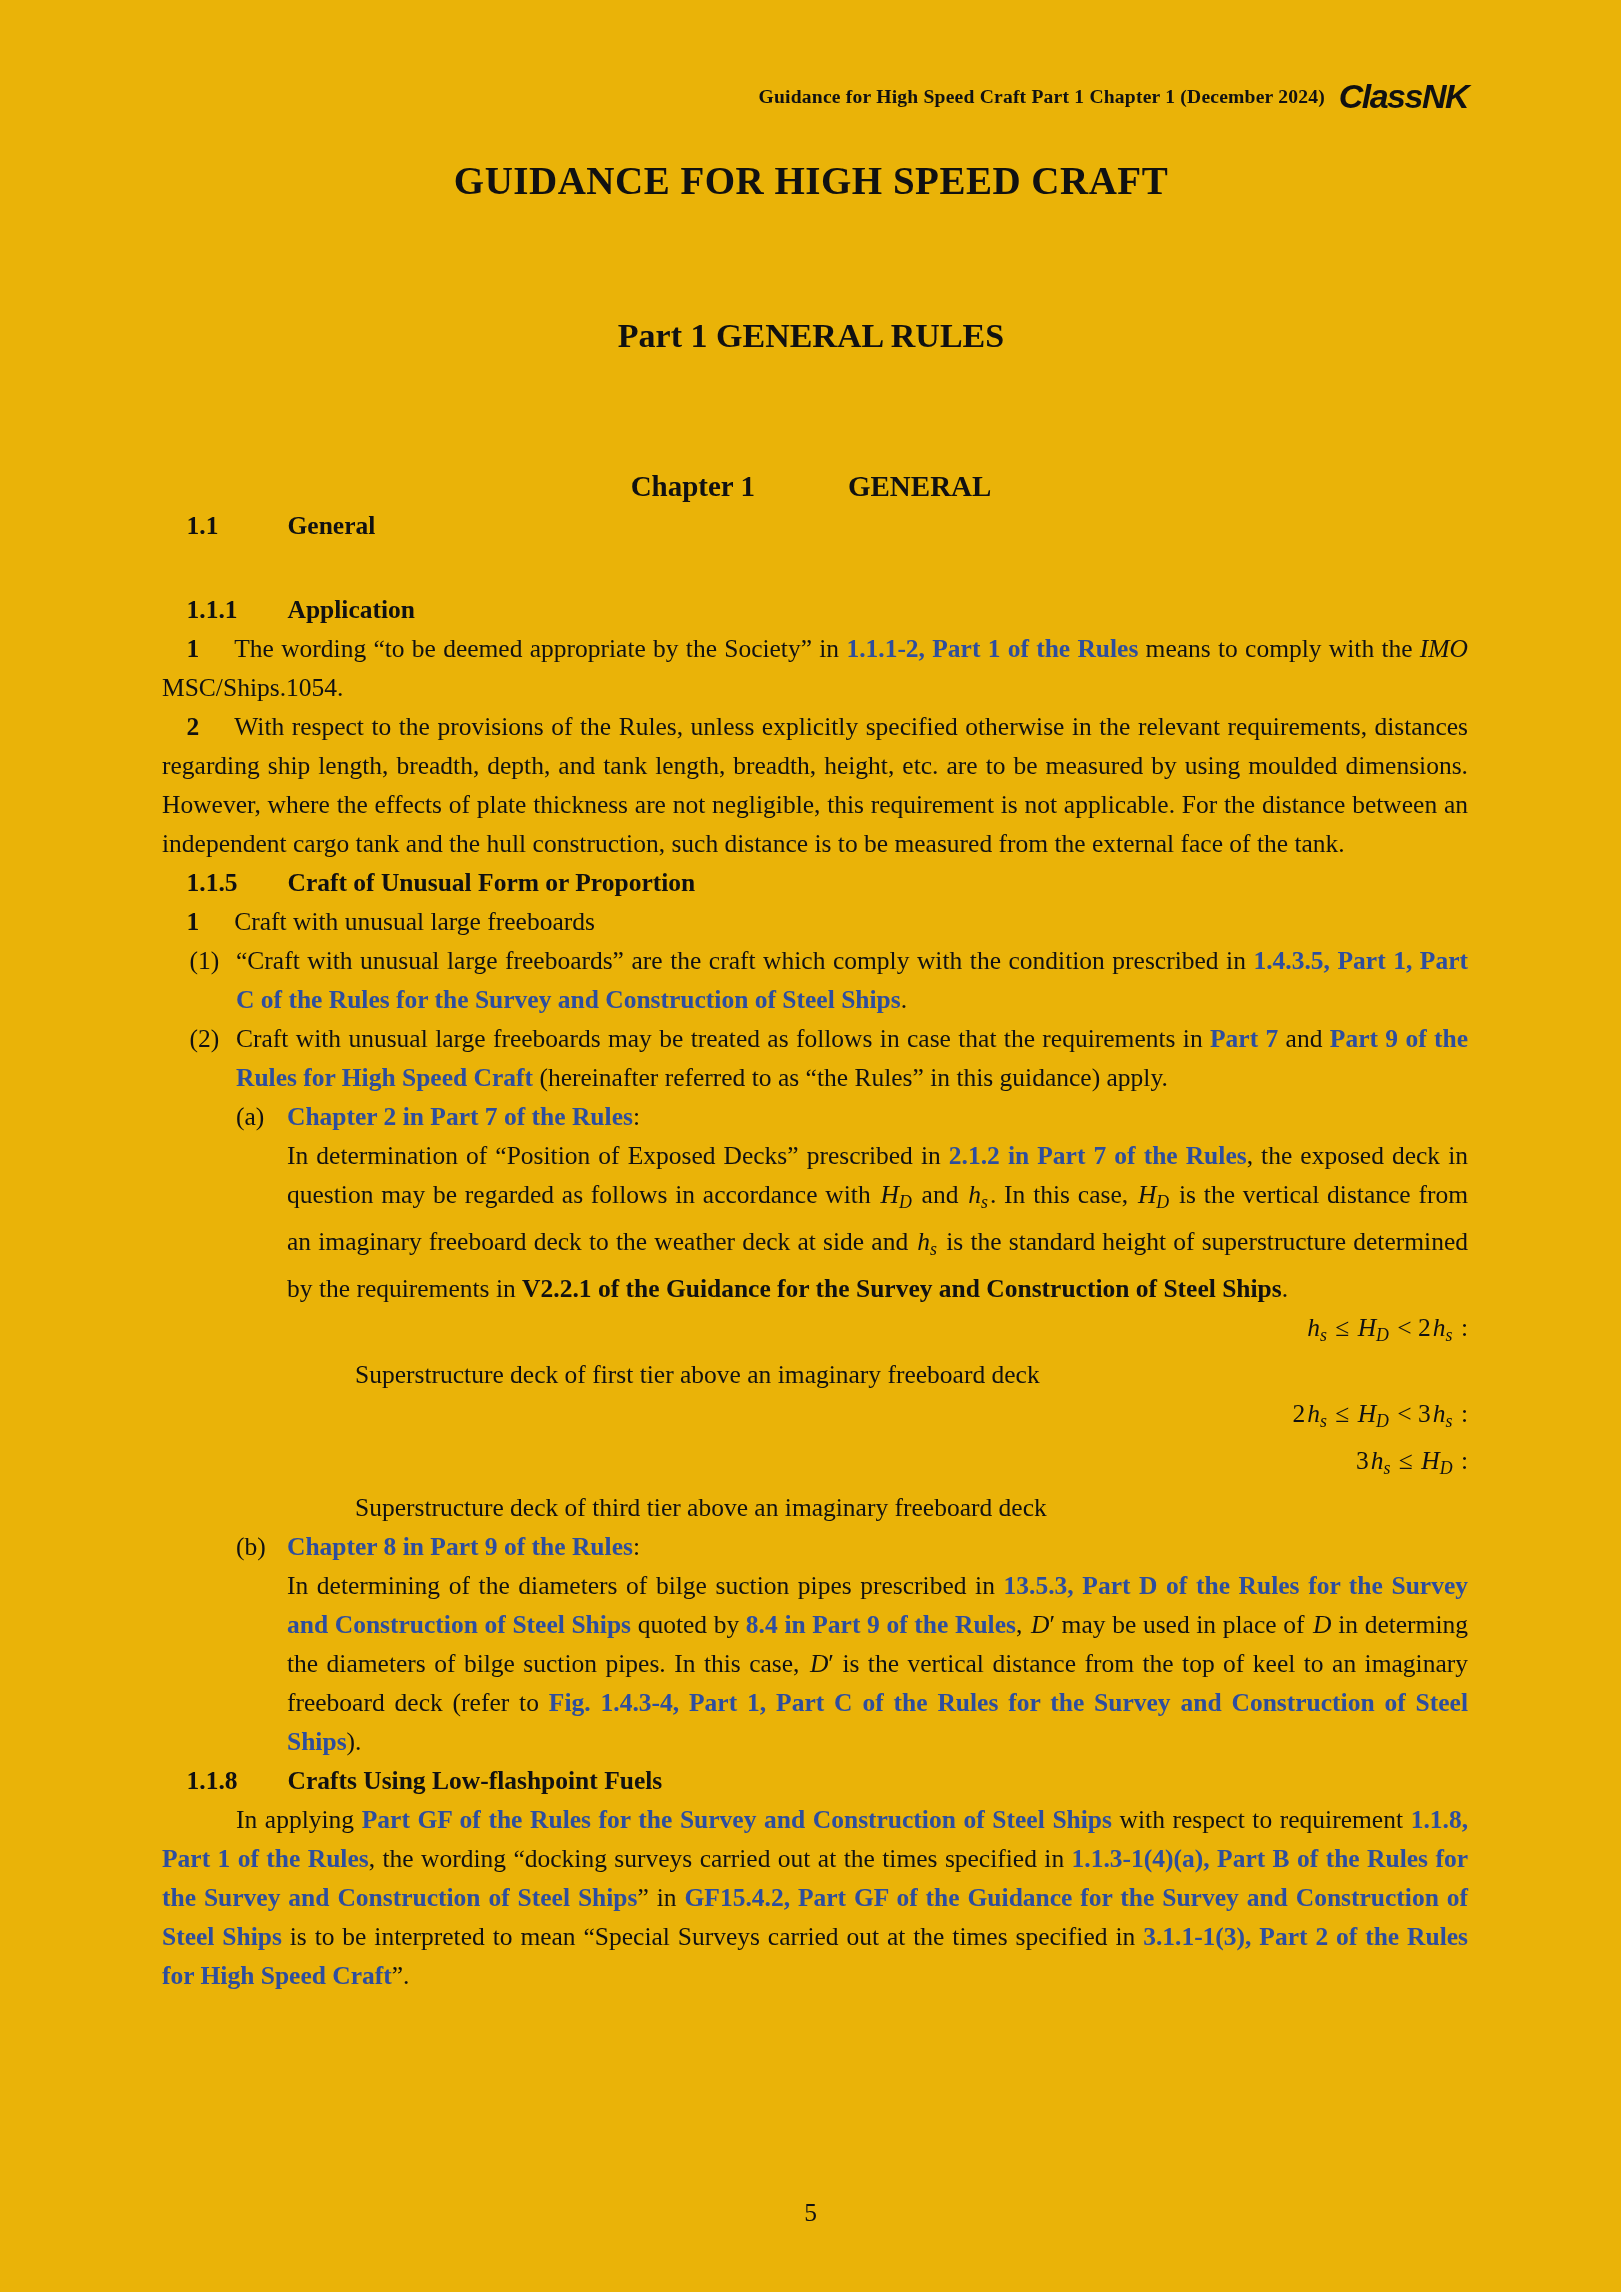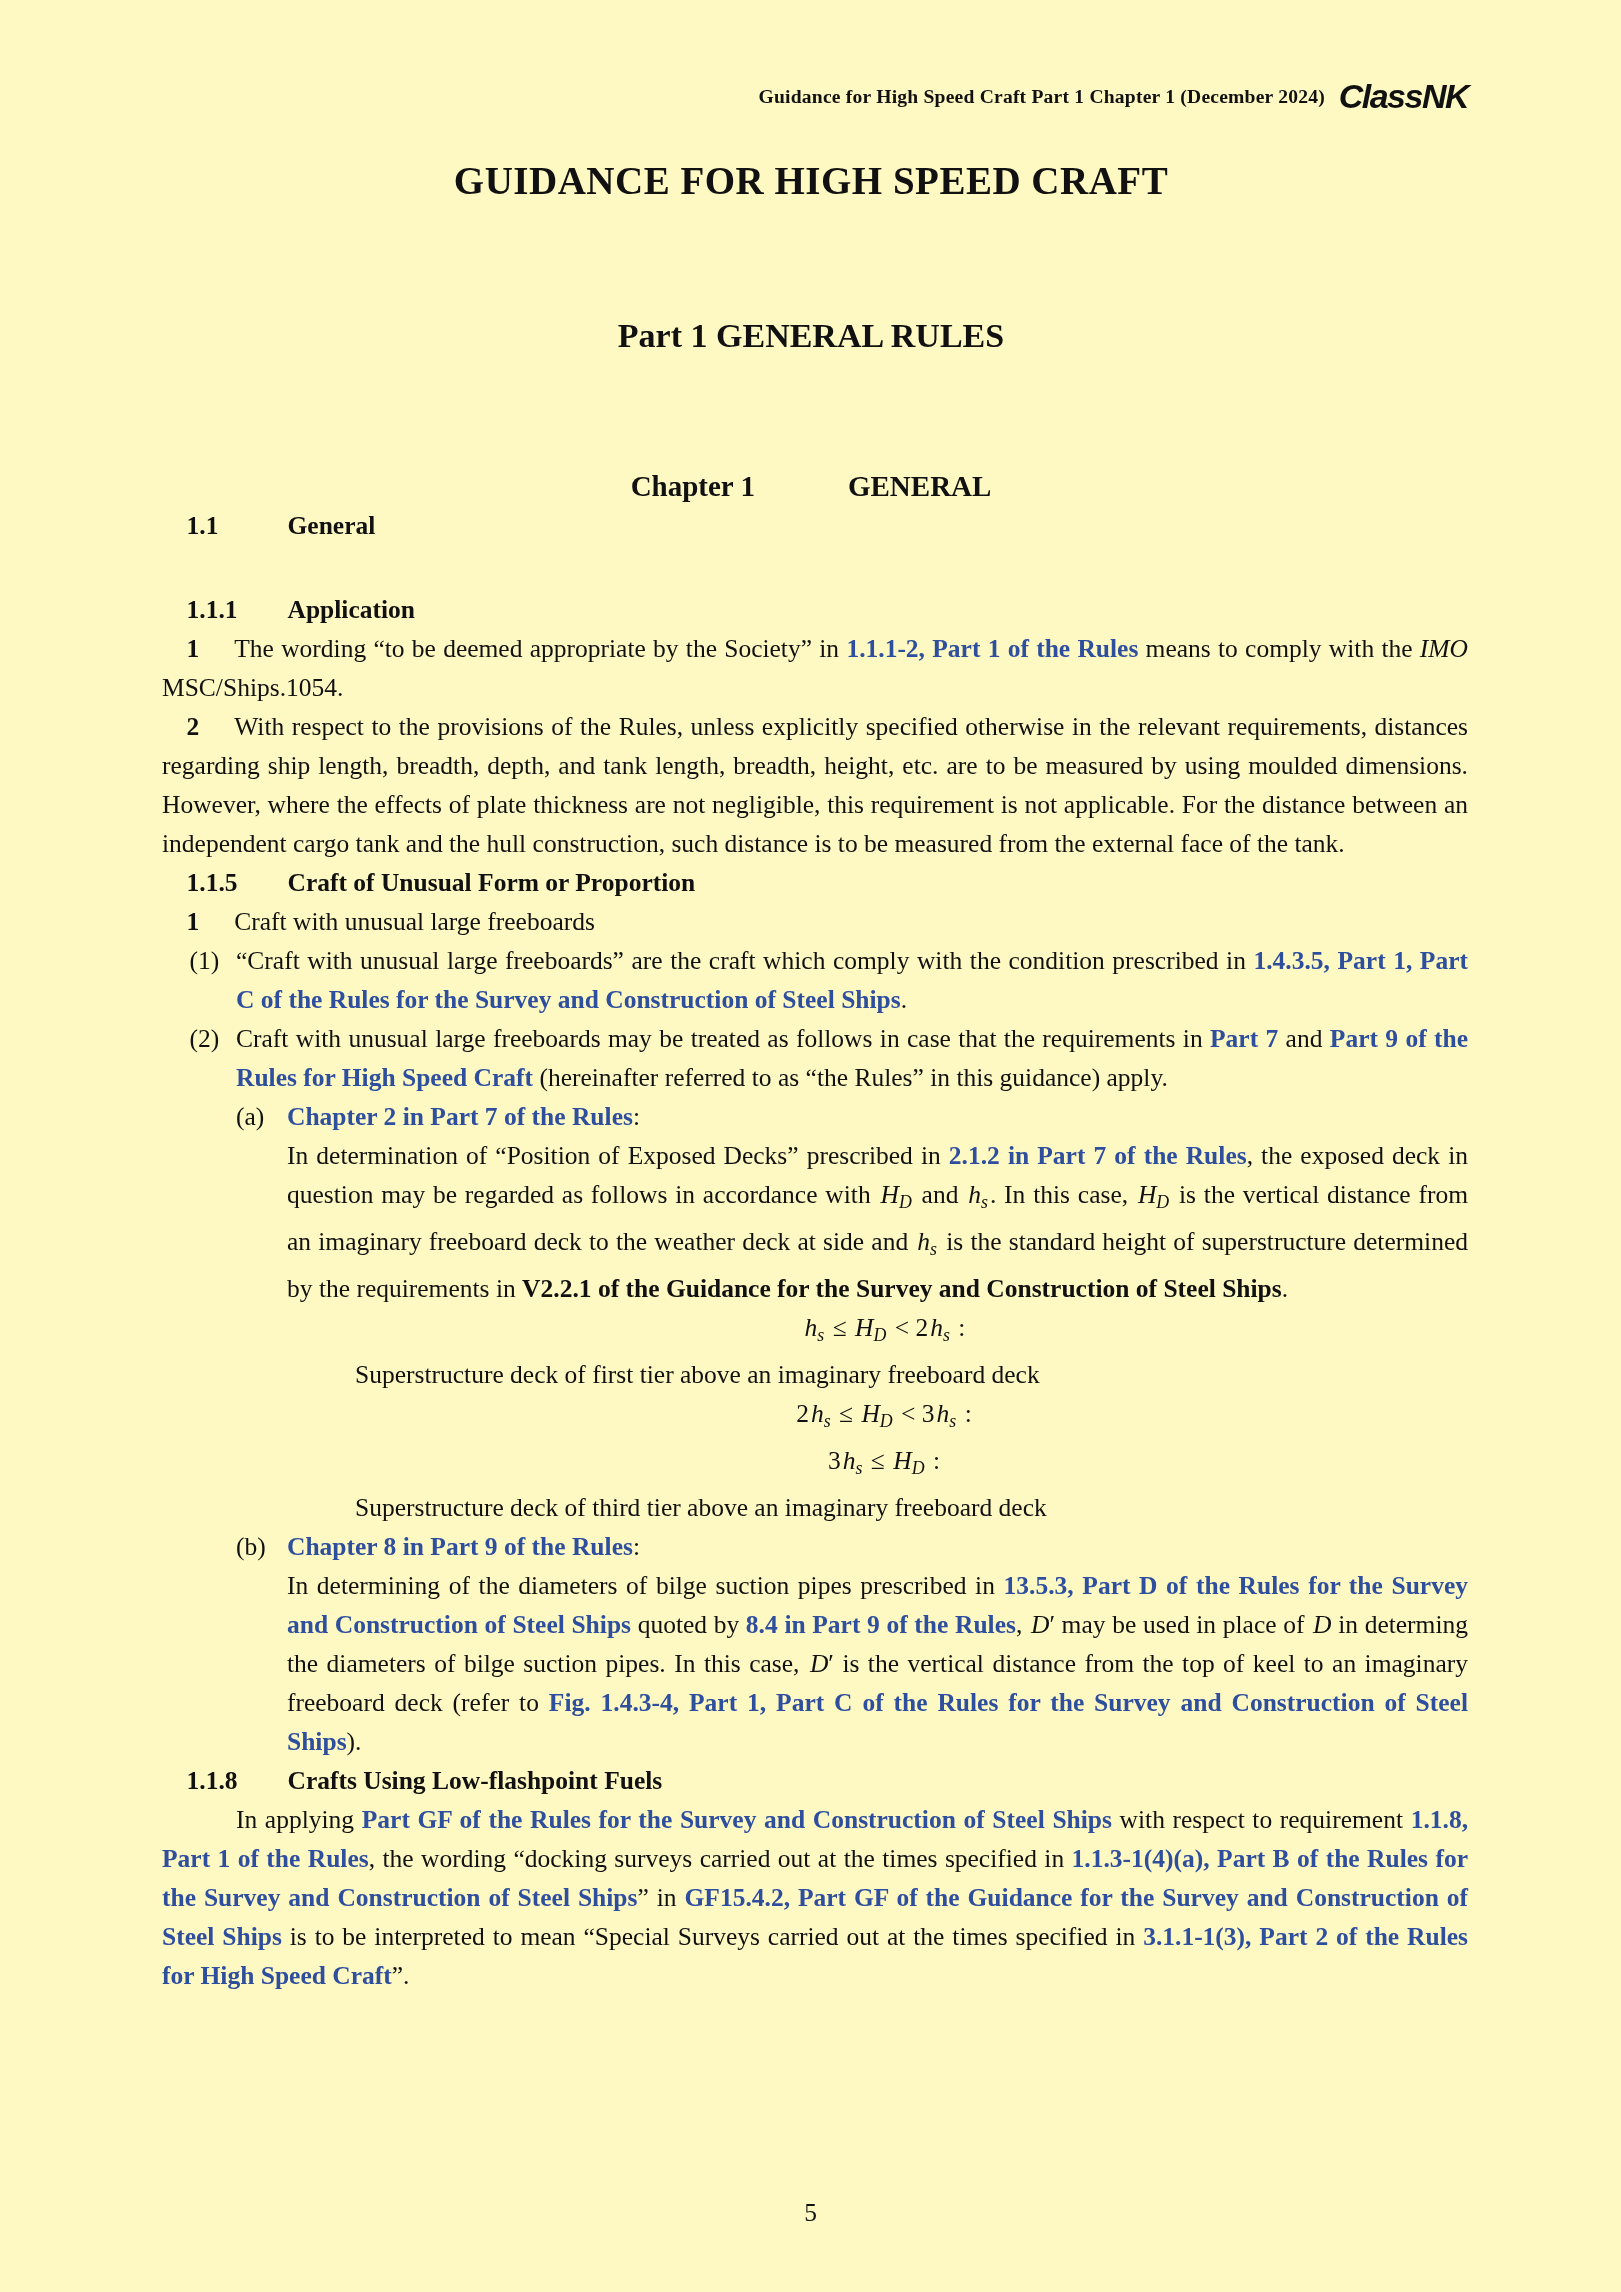--- a/index.html
+++ b/index.html
@@ -1,20 +1,20 @@
 <!DOCTYPE html>
 <html style="--blue: #2e4e9e;"><head>
 <meta charset="utf-8">
 <style>
   html,body{margin:0;padding:0;background:#e8e8e8;}
   .page{
     position:relative;
     width:1621px;height:2293px;
     margin:0 auto;
-    background:#fef9c3;
+    background:#eab308;
     font-family:"Liberation Serif", serif;
     color:#111111;
     box-sizing:border-box;
     padding:80px 153px 0 154px;
     overflow:hidden;
   }
   
   .hdr{
     display:flex;justify-content:flex-end;align-items:center;gap:13.7px;
     line-height:29px;height:33px;
@@ -37,21 +37,21 @@
   .h-sub{margin-top:23.5px;font-weight:bold;text-align:left;}
   .h-sec + .h-sub{margin-top:45px;}
   .h-num{display:inline-block;min-width:101px;margin-left:24.5px;}
   .p-num .num{font-weight:bold;margin-left:24.5px;margin-right:35px;}
   .li-1{position:relative;padding-left:74px;}
   .li-1 > .marker{position:absolute;left:27.4px;}
   .li-1{margin-top:5.9px;}
   .li-2{position:relative;padding-left:125px;margin-top:5.9px;text-align:left;}
   .li-2 > .marker{position:absolute;left:74px;}
   .p-ind2{padding-left:125px;}
-  .formula{padding-left:138px;margin-top:2px;text-align:center;}
+  .formula{padding-left:138px;margin-top:2px;text-align:right;}
   .f-desc{padding-left:193px;text-align:left;}
   .p-first-indent{text-indent:74px;}
   
   .rs-b{font-weight:bold;}
   .rs-bb{font-weight:bold;color:var(--blue,#2e4e9e);}
   .rs-i{font-style:italic;}
   .rs-mi{font-style:italic;padding-left:2px;}
   .rs-msub{font-style:italic;font-size:0.7em;vertical-align:-0.28em;margin-right:2px;}
   
   .page-num{position:absolute;left:0;right:0;bottom:65px;text-align:center;font-size:25.5px;}

